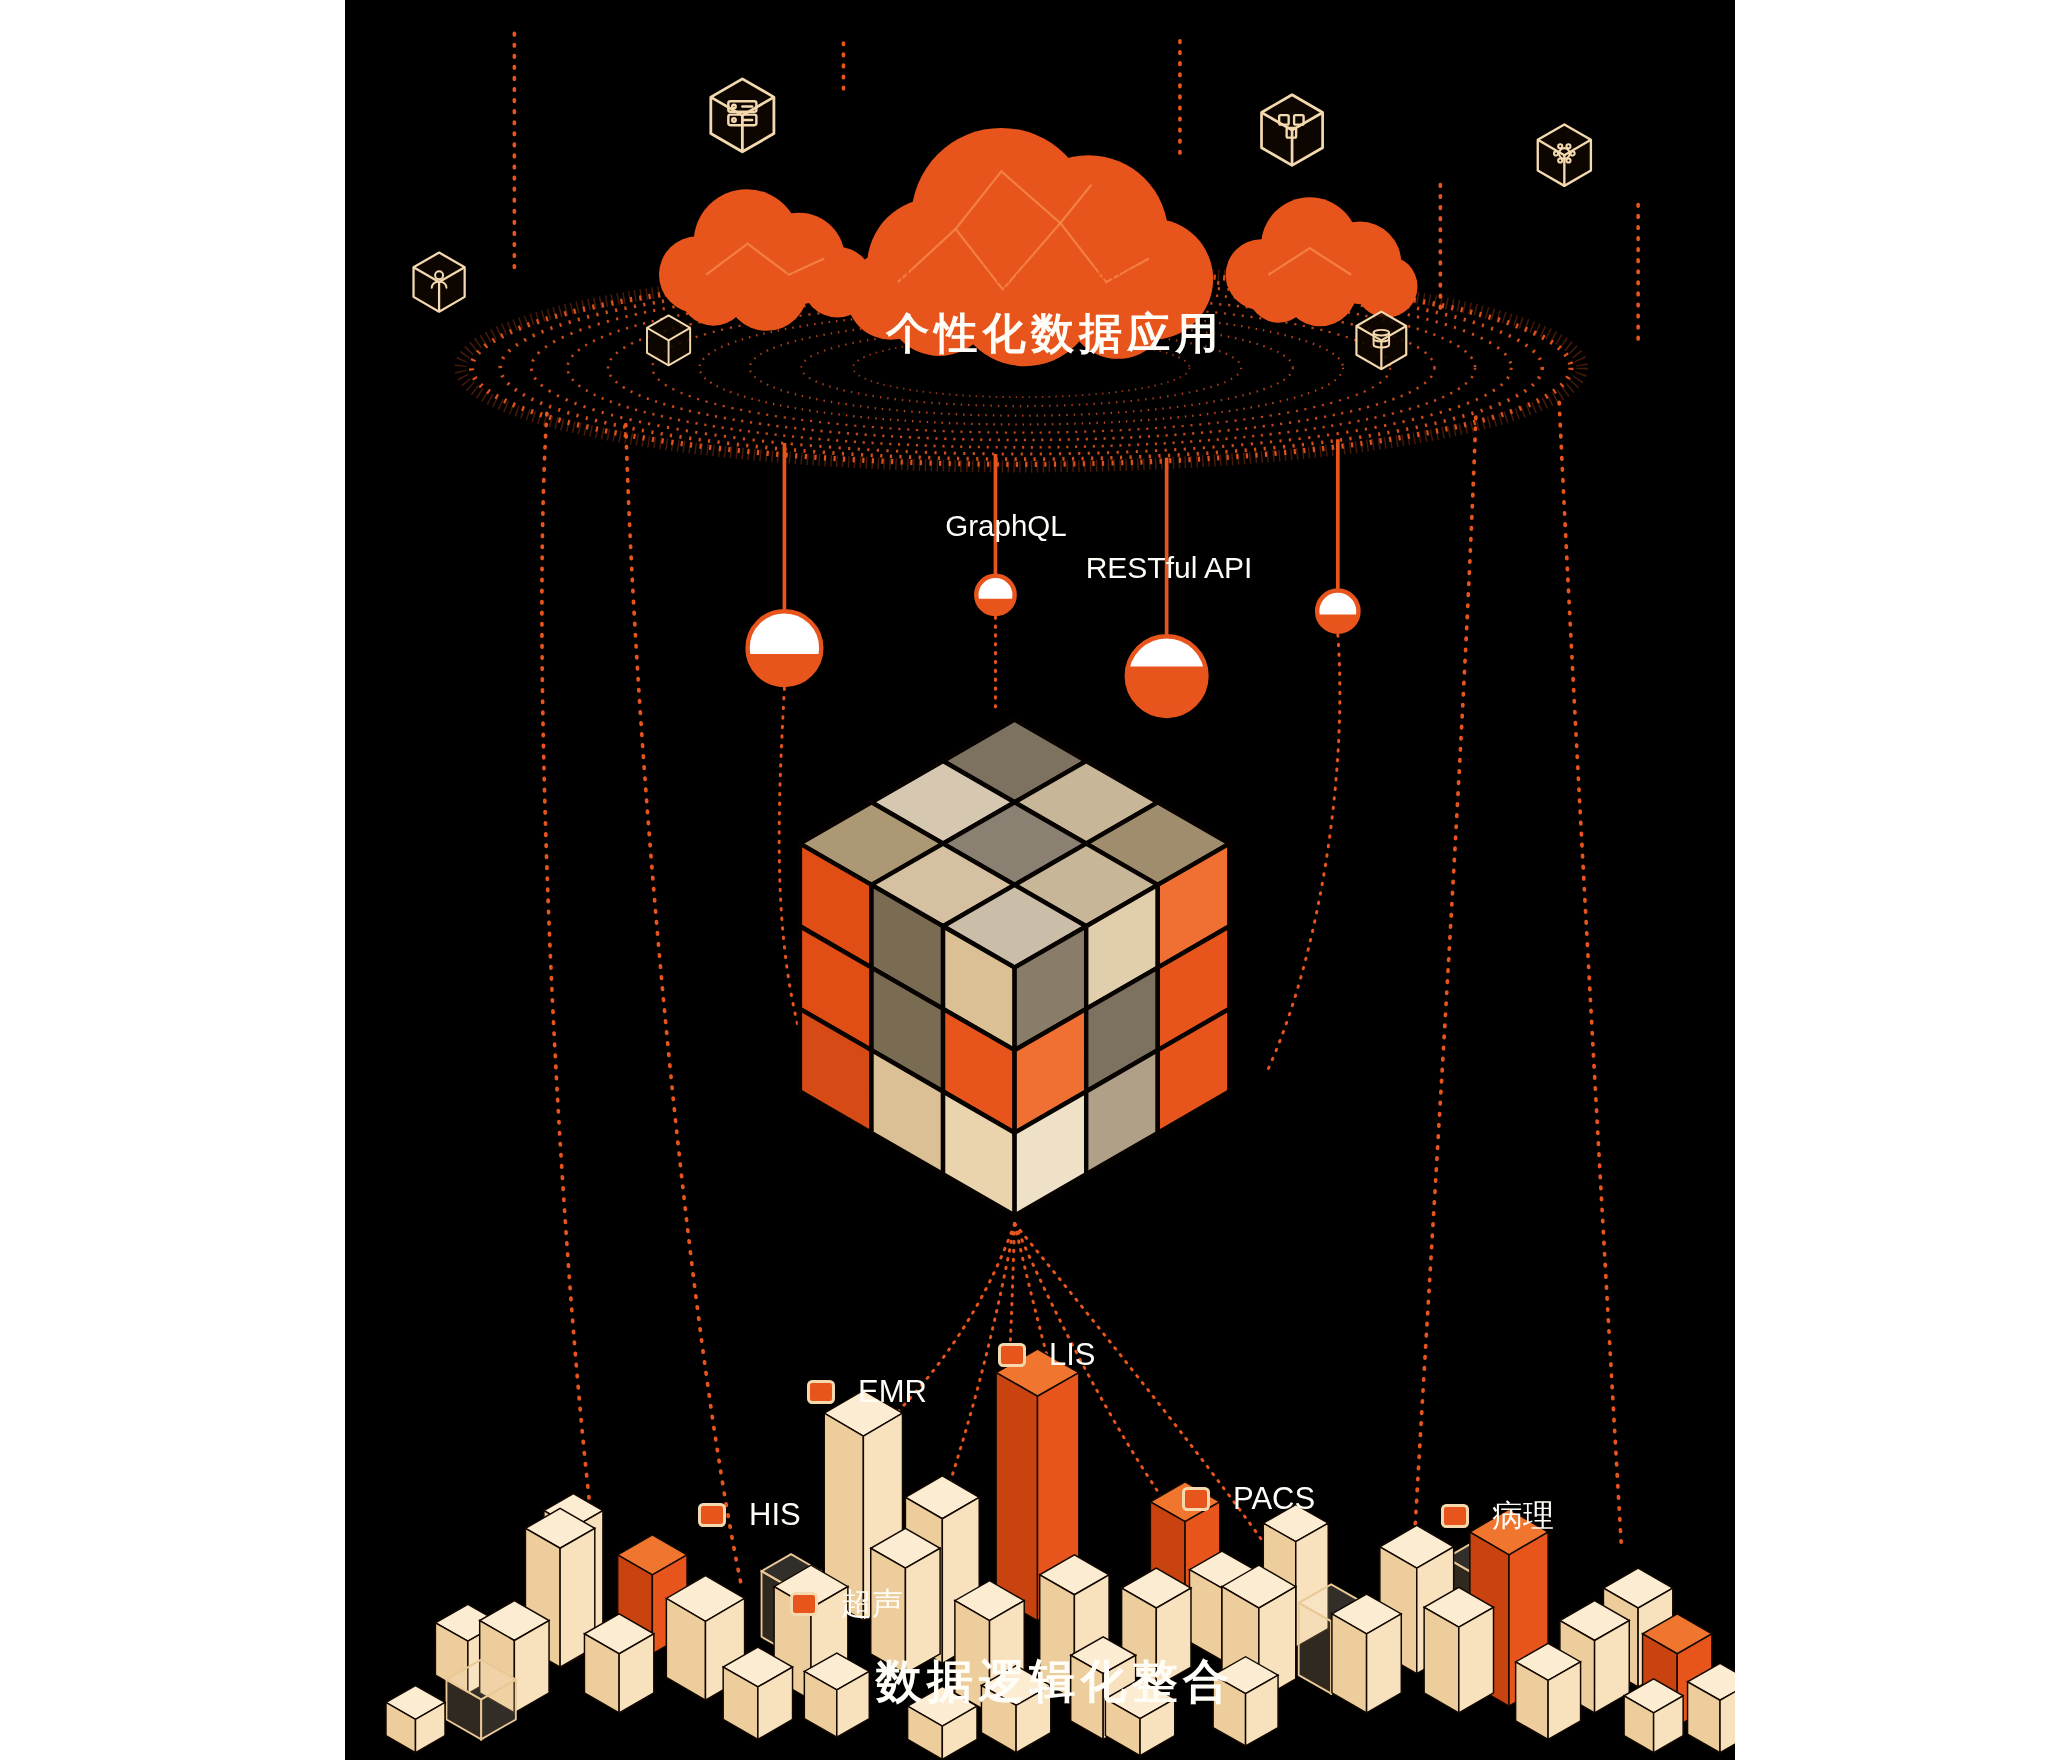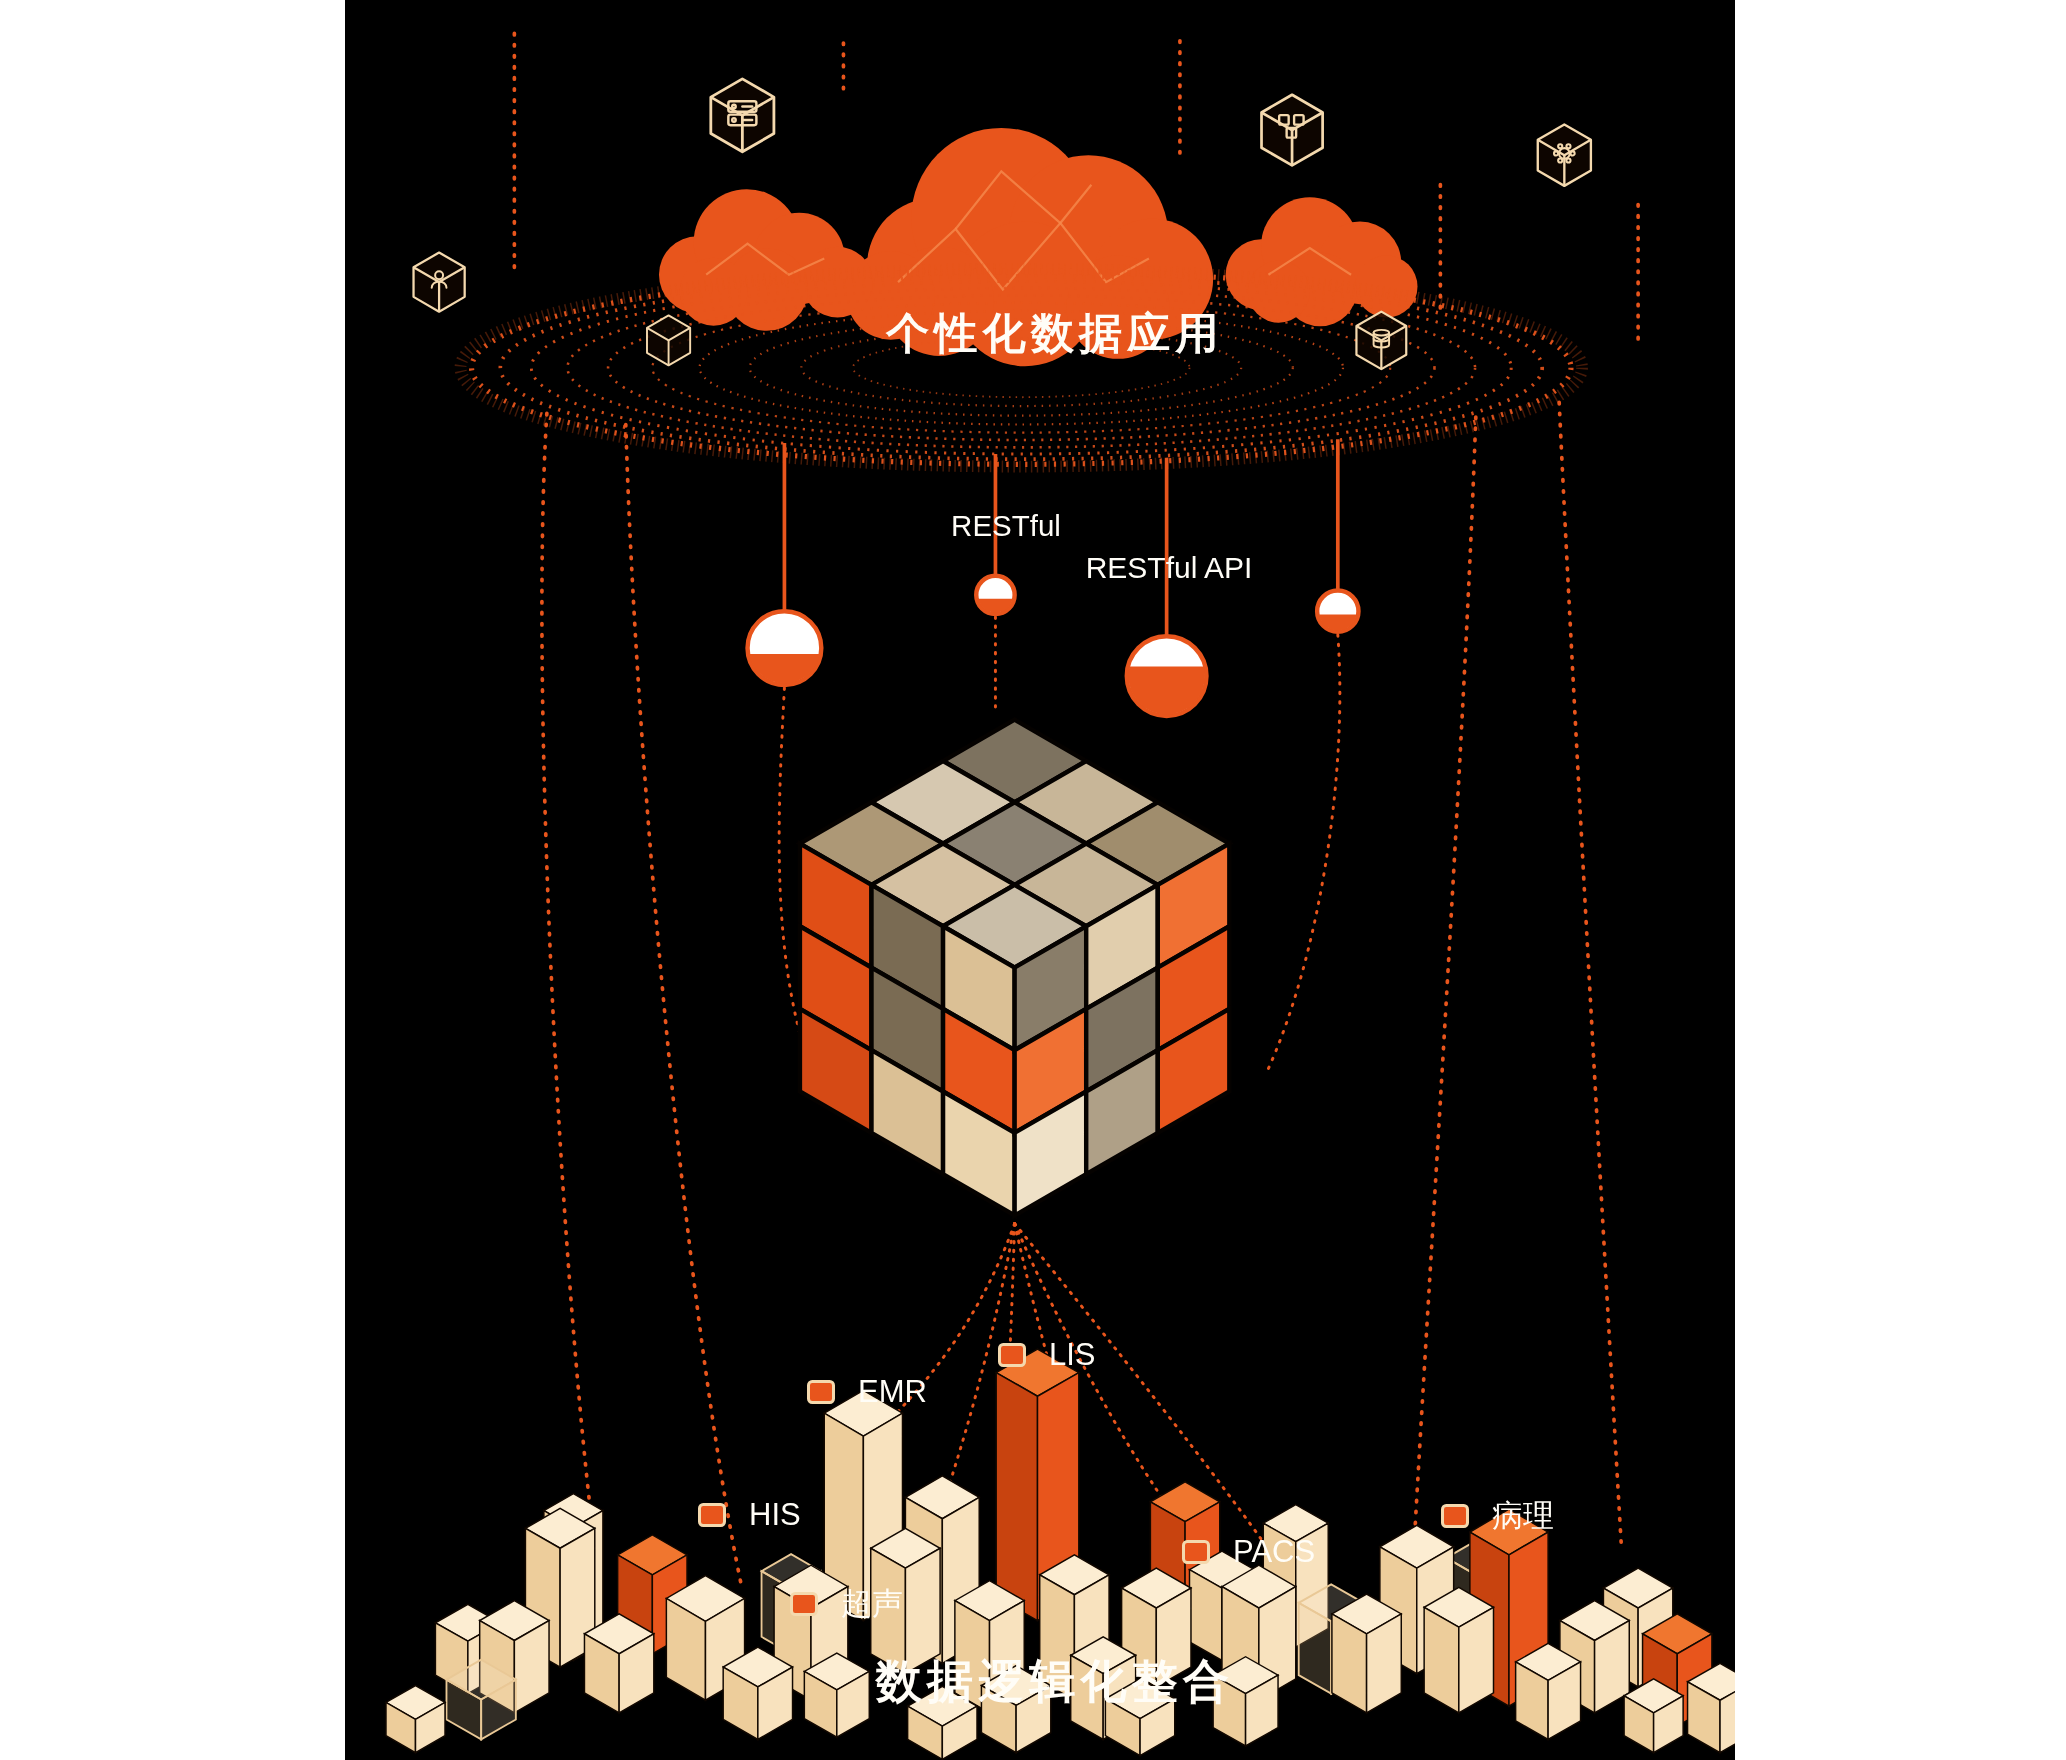--- a/index.html
+++ b/index.html
@@ -325,36 +325,36 @@
           <polygon points="1471,2352 1518,2379 1518,2329 1471,2302" fill="#EDCD9B" fill-opacity="1" stroke="#120800" stroke-width="2"></polygon>
           <polygon points="1518,2379 1565,2352 1565,2302 1518,2329" fill="#F8E2BE" fill-opacity="1" stroke="#120800" stroke-width="2"></polygon>
           <polygon points="1250,2339 1297,2312 1250,2285 1203,2312" fill="#FCEDD2" fill-opacity="1" stroke="#120800" stroke-width="2"></polygon>
           <polygon points="1203,2357 1250,2384 1250,2339 1203,2312" fill="#EDCD9B" fill-opacity="1" stroke="#120800" stroke-width="2"></polygon>
           <polygon points="1250,2384 1297,2357 1297,2312 1250,2339" fill="#F8E2BE" fill-opacity="1" stroke="#120800" stroke-width="2"></polygon>
         </g>
     </svg>
   </div>
 
   <div class="lbl top-title">个性化数据应用</div>
-  <div class="lbl api-1">RESTful</div>
+  <div class="lbl api-1">GraphQL</div>
   <div class="lbl api-2">RESTful API</div>
 
   <div class="src" style="left:978px;top:1355px">
     <span class="chip"></span>
     <span>LIS</span>
   </div>
   <div class="src" style="left:787px;top:1392px">
     <span class="chip"></span>
     <span>EMR</span>
   </div>
   <div class="src" style="left:678px;top:1515px">
     <span class="chip"></span>
     <span>HIS</span>
   </div>
-  <div class="src" style="left:1162px;top:1552px">
+  <div class="src" style="left:1162px;top:1499px">
     <span class="chip"></span>
     <span>PACS</span>
   </div>
   <div class="src" style="left:1421px;top:1516px">
     <span class="chip"></span>
     <span>病理</span>
   </div>
   <div class="src" style="left:770px;top:1604px">
     <span class="chip"></span>
     <span>超声</span>

